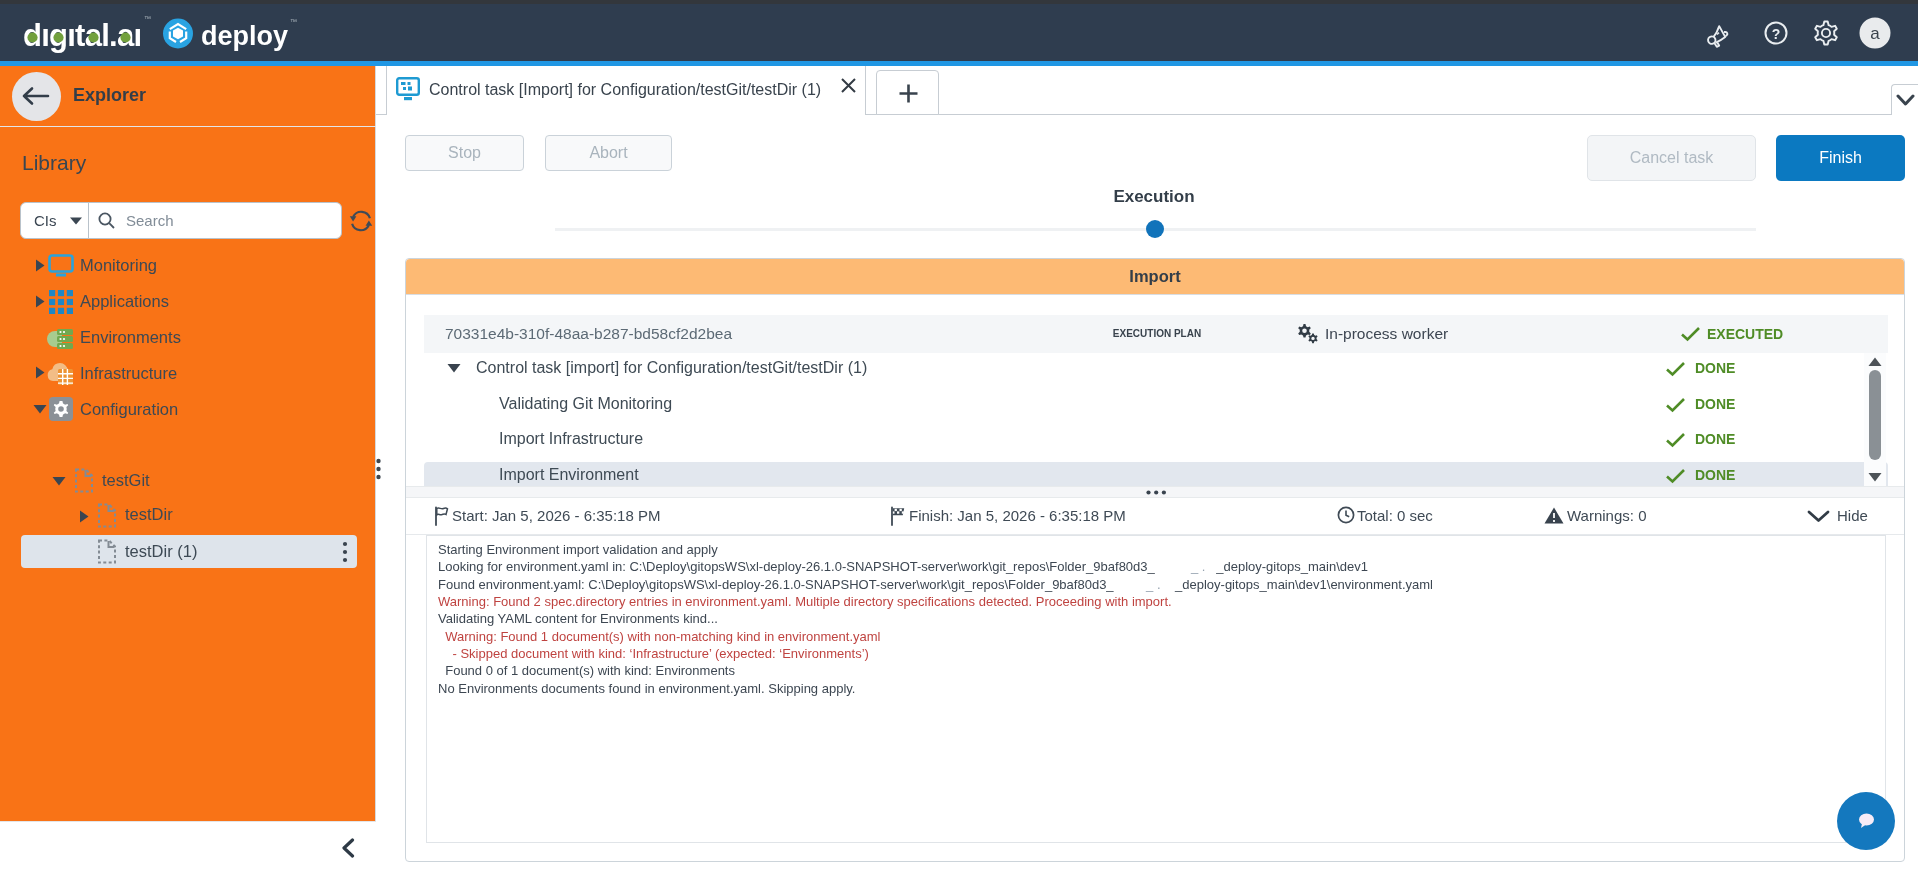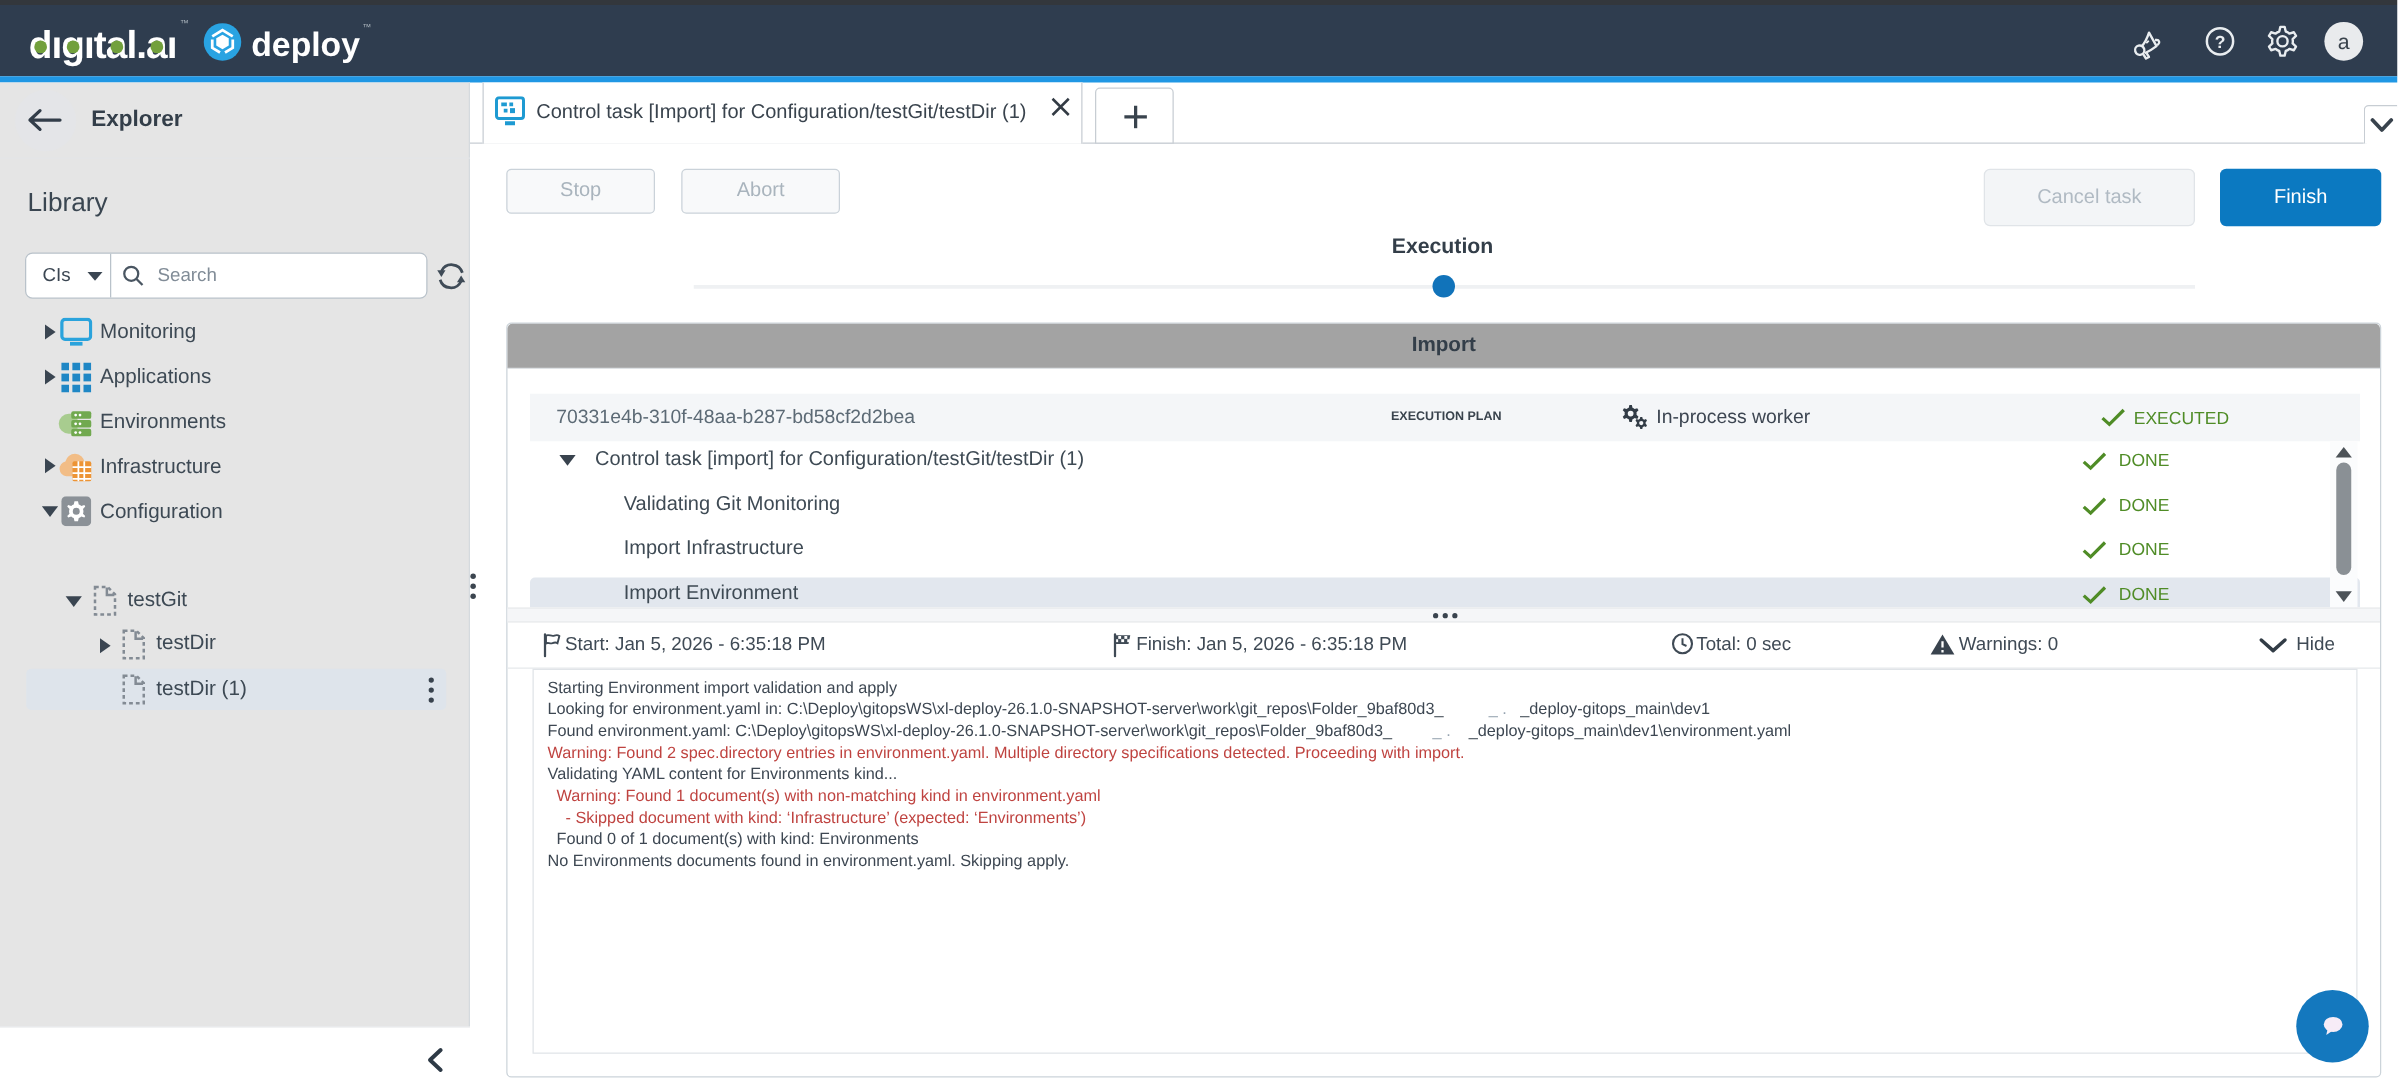--- a/index.html
+++ b/index.html
@@ -1,21 +1,21 @@
 <!DOCTYPE html>
 <html><head><meta charset="utf-8">
 <style>
 *{margin:0;padding:0;box-sizing:border-box}
 html,body{width:1918px;height:873px;overflow:hidden;background:#fff;font-family:"Liberation Sans",sans-serif}
 .abs{position:absolute}
 #page{position:relative;width:1918px;height:873px}
 .lbl{color:#3d4954;font-size:16.5px;white-space:nowrap}
 .row36{position:absolute;height:36px;line-height:36px}
 .btn{position:absolute;border-radius:4px;text-align:center;white-space:nowrap}
-.grn{color:#4f8c26;font-weight:normal;font-size:14px}
+.grn{color:#4f8c26;font-weight:bold;font-size:14px}
 pre{font-family:Liberation Sans, sans-serif;font-size:13px;line-height:17.33px;color:#3d4752}
 .r{color:#bf4340}
 .f{color:#96a3b0}
 </style></head>
 <body>
 <div id="page">
 
 <div class="abs" style="left:0;top:0;width:1918px;height:4px;background:#33373c"></div>
 <div class="abs" style="left:0;top:4px;width:1918px;height:57px;background:#2f3d4f"></div>
 <div class="abs" style="left:0;top:61px;width:1918px;height:5px;background:#2097e4"></div>
@@ -52,21 +52,21 @@
 
   <g transform="translate(1826,29)" fill="none" stroke="#e9edf0" stroke-width="1.9" stroke-linejoin="round">
     <path d="M -1.7,-11.5 L 1.7,-11.5 L 2.6,-7.8 A 8,8 0 0 1 5.5,-6.1 L 9.1,-7.2 L 10.8,-4.3 L 8.1,-1.7 A 8,8 0 0 1 8.1,1.7 L 10.8,4.3 L 9.1,7.2 L 5.5,6.1 A 8,8 0 0 1 2.6,7.8 L 1.7,11.5 L -1.7,11.5 L -2.6,7.8 A 8,8 0 0 1 -5.5,6.1 L -9.1,7.2 L -10.8,4.3 L -8.1,1.7 A 8,8 0 0 1 -8.1,-1.7 L -10.8,-4.3 L -9.1,-7.2 L -5.5,-6.1 A 8,8 0 0 1 -2.6,-7.8 Z"></path>
     <circle r="4.1"></circle>
   </g>
 
   <circle cx="1875" cy="29" r="15.5" fill="#e9ebed"></circle>
   <text x="1875" y="35" text-anchor="middle" font-size="17" fill="#3a434c">a</text>
 </svg>
 
-<div class="abs" style="left:0;top:66px;width:376px;height:755px;background:#e5e5e5;border-right:1px solid #d5dade">
+<div class="abs" style="left:0;top:66px;width:376px;height:755px;background:#f97316;border-right:1px solid #d5dade">
   <div class="abs" style="left:12px;top:6px;width:49px;height:49px;border-radius:50%;background:#e4e5e8"></div>
   <svg class="abs" style="left:22px;top:19px" width="28" height="22" viewBox="0 0 28 22">
     <path d="M 2 11 L 26 11 M 2 11 L 10 3.5 M 2 11 L 10 18.5" stroke="#323d49" stroke-width="2.6" fill="none" stroke-linecap="round"></path>
   </svg>
   <div class="abs" style="left:73px;top:19px;font-size:18px;font-weight:bold;color:#333e49">Explorer</div>
   <div class="abs" style="left:0;top:60px;width:376px;height:1px;background:#e3e5e8"></div>
   <div class="abs" style="left:22px;top:85px;font-size:21px;color:#3a4651">Library</div>
 
   <div class="abs" style="left:20px;top:136px;width:322px;height:37px;background:#fff;border:1px solid #b9c2ca;border-radius:6px">
     <div class="abs" style="left:13px;top:0;height:35px;line-height:35px;font-size:15px;color:#3b4652">CIs</div>
@@ -225,21 +225,21 @@
 <div class="btn" style="left:405px;top:135px;width:119px;height:36px;line-height:34px;background:#f8f9fa;border:1px solid #cad2d9;color:#a9b4bd;font-size:16px">Stop</div>
 <div class="btn" style="left:545px;top:135px;width:127px;height:36px;line-height:34px;background:#f8f9fa;border:1px solid #cad2d9;color:#a9b4bd;font-size:16px">Abort</div>
 <div class="btn" style="left:1587px;top:135px;width:169px;height:46px;line-height:44px;background:#f3f5f7;border:1px solid #e0e4e8;color:#b0bac3;font-size:16px;border-radius:5px">Cancel task</div>
 <div class="btn" style="left:1776px;top:135px;width:129px;height:46px;line-height:46px;background:#0b79c1;color:#fff;font-size:16px;border-radius:5px">Finish</div>
 
 <div class="abs" style="left:1074px;top:187px;width:160px;text-align:center;font-size:17px;font-weight:bold;color:#333e49">Execution</div>
 <div class="abs" style="left:555px;top:228px;width:1201px;height:3px;background:#eff1f3"></div>
 <div class="abs" style="left:1146px;top:220px;width:18px;height:18px;border-radius:50%;background:#1173ba"></div>
 
 <div class="abs" style="left:405px;top:258px;width:1500px;height:604px;border:1px solid #ccd4da;border-radius:4px;background:#fff">
-  <div class="abs" style="left:0;top:0;width:1498px;height:36px;background:#a3a3a3;border-bottom:1px solid #d9dde2;text-align:center;line-height:35px;font-size:16.5px;font-weight:bold;color:#333e49;border-radius:4px 4px 0 0">Import</div>
+  <div class="abs" style="left:0;top:0;width:1498px;height:36px;background:#fdba74;border-bottom:1px solid #d9dde2;text-align:center;line-height:35px;font-size:16.5px;font-weight:bold;color:#333e49;border-radius:4px 4px 0 0">Import</div>
 
   <div class="abs" style="left:18px;top:56px;width:1464px;height:38px;background:#f4f6f8"></div>
   <div class="abs" style="left:39px;top:56px;height:38px;line-height:38px;font-size:15.5px;color:#5c6a75">70331e4b-310f-48aa-b287-bd58cf2d2bea</div>
   <div class="abs" style="left:651px;top:56px;width:200px;height:38px;line-height:38px;text-align:center;font-size:10px;font-weight:bold;color:#39434d">EXECUTION PLAN</div>
   <svg class="abs" style="left:891px;top:65px" width="22" height="20" viewBox="0 0 22 20">
     <g fill="#323c46">
     <path d="M 6.5,0 L 8.5,0 L 9,2.2 A 5,5 0 0 1 10.7,3.2 L 12.8,2.5 L 13.8,4.2 L 12.2,5.8 A 5,5 0 0 1 12.2,7.8 L 13.8,9.4 L 12.8,11.1 L 10.7,10.4 A 5,5 0 0 1 9,11.4 L 8.5,13.6 L 6.5,13.6 L 6,11.4 A 5,5 0 0 1 4.3,10.4 L 2.2,11.1 L 1.2,9.4 L 2.8,7.8 A 5,5 0 0 1 2.8,5.8 L 1.2,4.2 L 2.2,2.5 L 4.3,3.2 A 5,5 0 0 1 6,2.2 Z M 7.5,4.5 A 2.3,2.3 0 1 0 7.5,9.1 A 2.3,2.3 0 1 0 7.5,4.5 Z" fill-rule="evenodd"></path>
     <path d="M 15.2,9.5 L 16.8,9.5 L 17.2,11.1 A 3.6,3.6 0 0 1 18.3,11.7 L 19.8,11.2 L 20.6,12.5 L 19.5,13.7 A 3.6,3.6 0 0 1 19.5,15 L 20.6,16.2 L 19.8,17.5 L 18.3,17 A 3.6,3.6 0 0 1 17.2,17.6 L 16.8,19.2 L 15.2,19.2 L 14.8,17.6 A 3.6,3.6 0 0 1 13.7,17 L 12.2,17.5 L 11.4,16.2 L 12.5,15 A 3.6,3.6 0 0 1 12.5,13.7 L 11.4,12.5 L 12.2,11.2 L 13.7,11.7 A 3.6,3.6 0 0 1 14.8,11.1 Z M 16,12.7 A 1.7,1.7 0 1 0 16,16.1 A 1.7,1.7 0 1 0 16,12.7 Z" fill-rule="evenodd"></path>
     </g>
   </svg>

